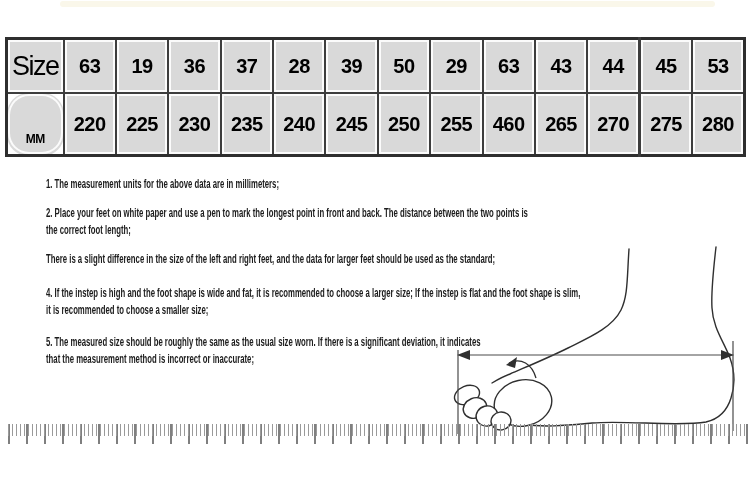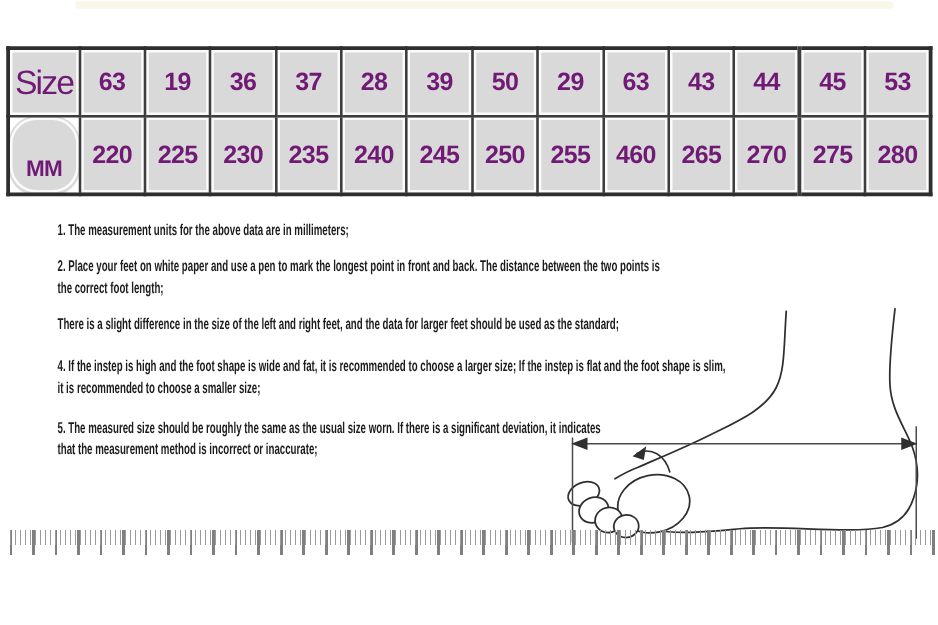--- a/index.html
+++ b/index.html
@@ -5,25 +5,25 @@
   html,body{margin:0;padding:0;background:#ffffff;}
   .page{position:relative;width:750px;height:500px;background:#ffffff;overflow:hidden;
         font-family:"Liberation Sans",sans-serif;color:#1b1b1b;}
   .top-band{position:absolute;left:60px;top:1px;width:655px;height:6px;border-radius:3px;
         background:#faf7ea;}
   
   .size-table{position:absolute;left:5px;top:37px;width:741px;border-collapse:collapse;
         table-layout:fixed;border:3px solid #2e2e2e;}
   .size-table td{height:52px;background:#d9d9d9;border:2px solid #3d3d3d;
         box-shadow:inset 0 0 0 2px #fbfbfb;text-align:center;vertical-align:middle;
-        font-family:"Liberation Sans",sans-serif;font-weight:700;font-size:20px;color:#701a75;
+        font-family:"Liberation Sans",sans-serif;font-weight:700;font-size:20px;color:#000000;
         padding:0;letter-spacing:-0.5px;}
   .size-table td.thk{border-left-width:3px;}
   td.size-hd{font-size:27px;font-weight:400;letter-spacing:-1.5px;}
-  td.mm-hd{font-size:18px;vertical-align:bottom;padding-bottom:8px;border-radius:21px;}
+  td.mm-hd{font-size:12px;vertical-align:bottom;padding-bottom:8px;border-radius:21px;}
   
   .notes{position:absolute;left:18px;top:176px;width:720px;margin-left:28px;}
   .note{margin:0;font-size:12.5px;line-height:17px;font-weight:700;letter-spacing:0;
         transform:scaleX(0.62);transform-origin:0 0;white-space:nowrap;color:#1c1c1c;}
   .note .nl{display:block;}
   .mb12{margin-bottom:12px;} .mb17{margin-bottom:17px;} .mb15{margin-bottom:15px;}
   
   .foot-svg{position:absolute;left:440px;top:238px;width:310px;height:207px;}
   
   .ruler{position:absolute;left:8px;top:424px;width:740px;height:20px;

